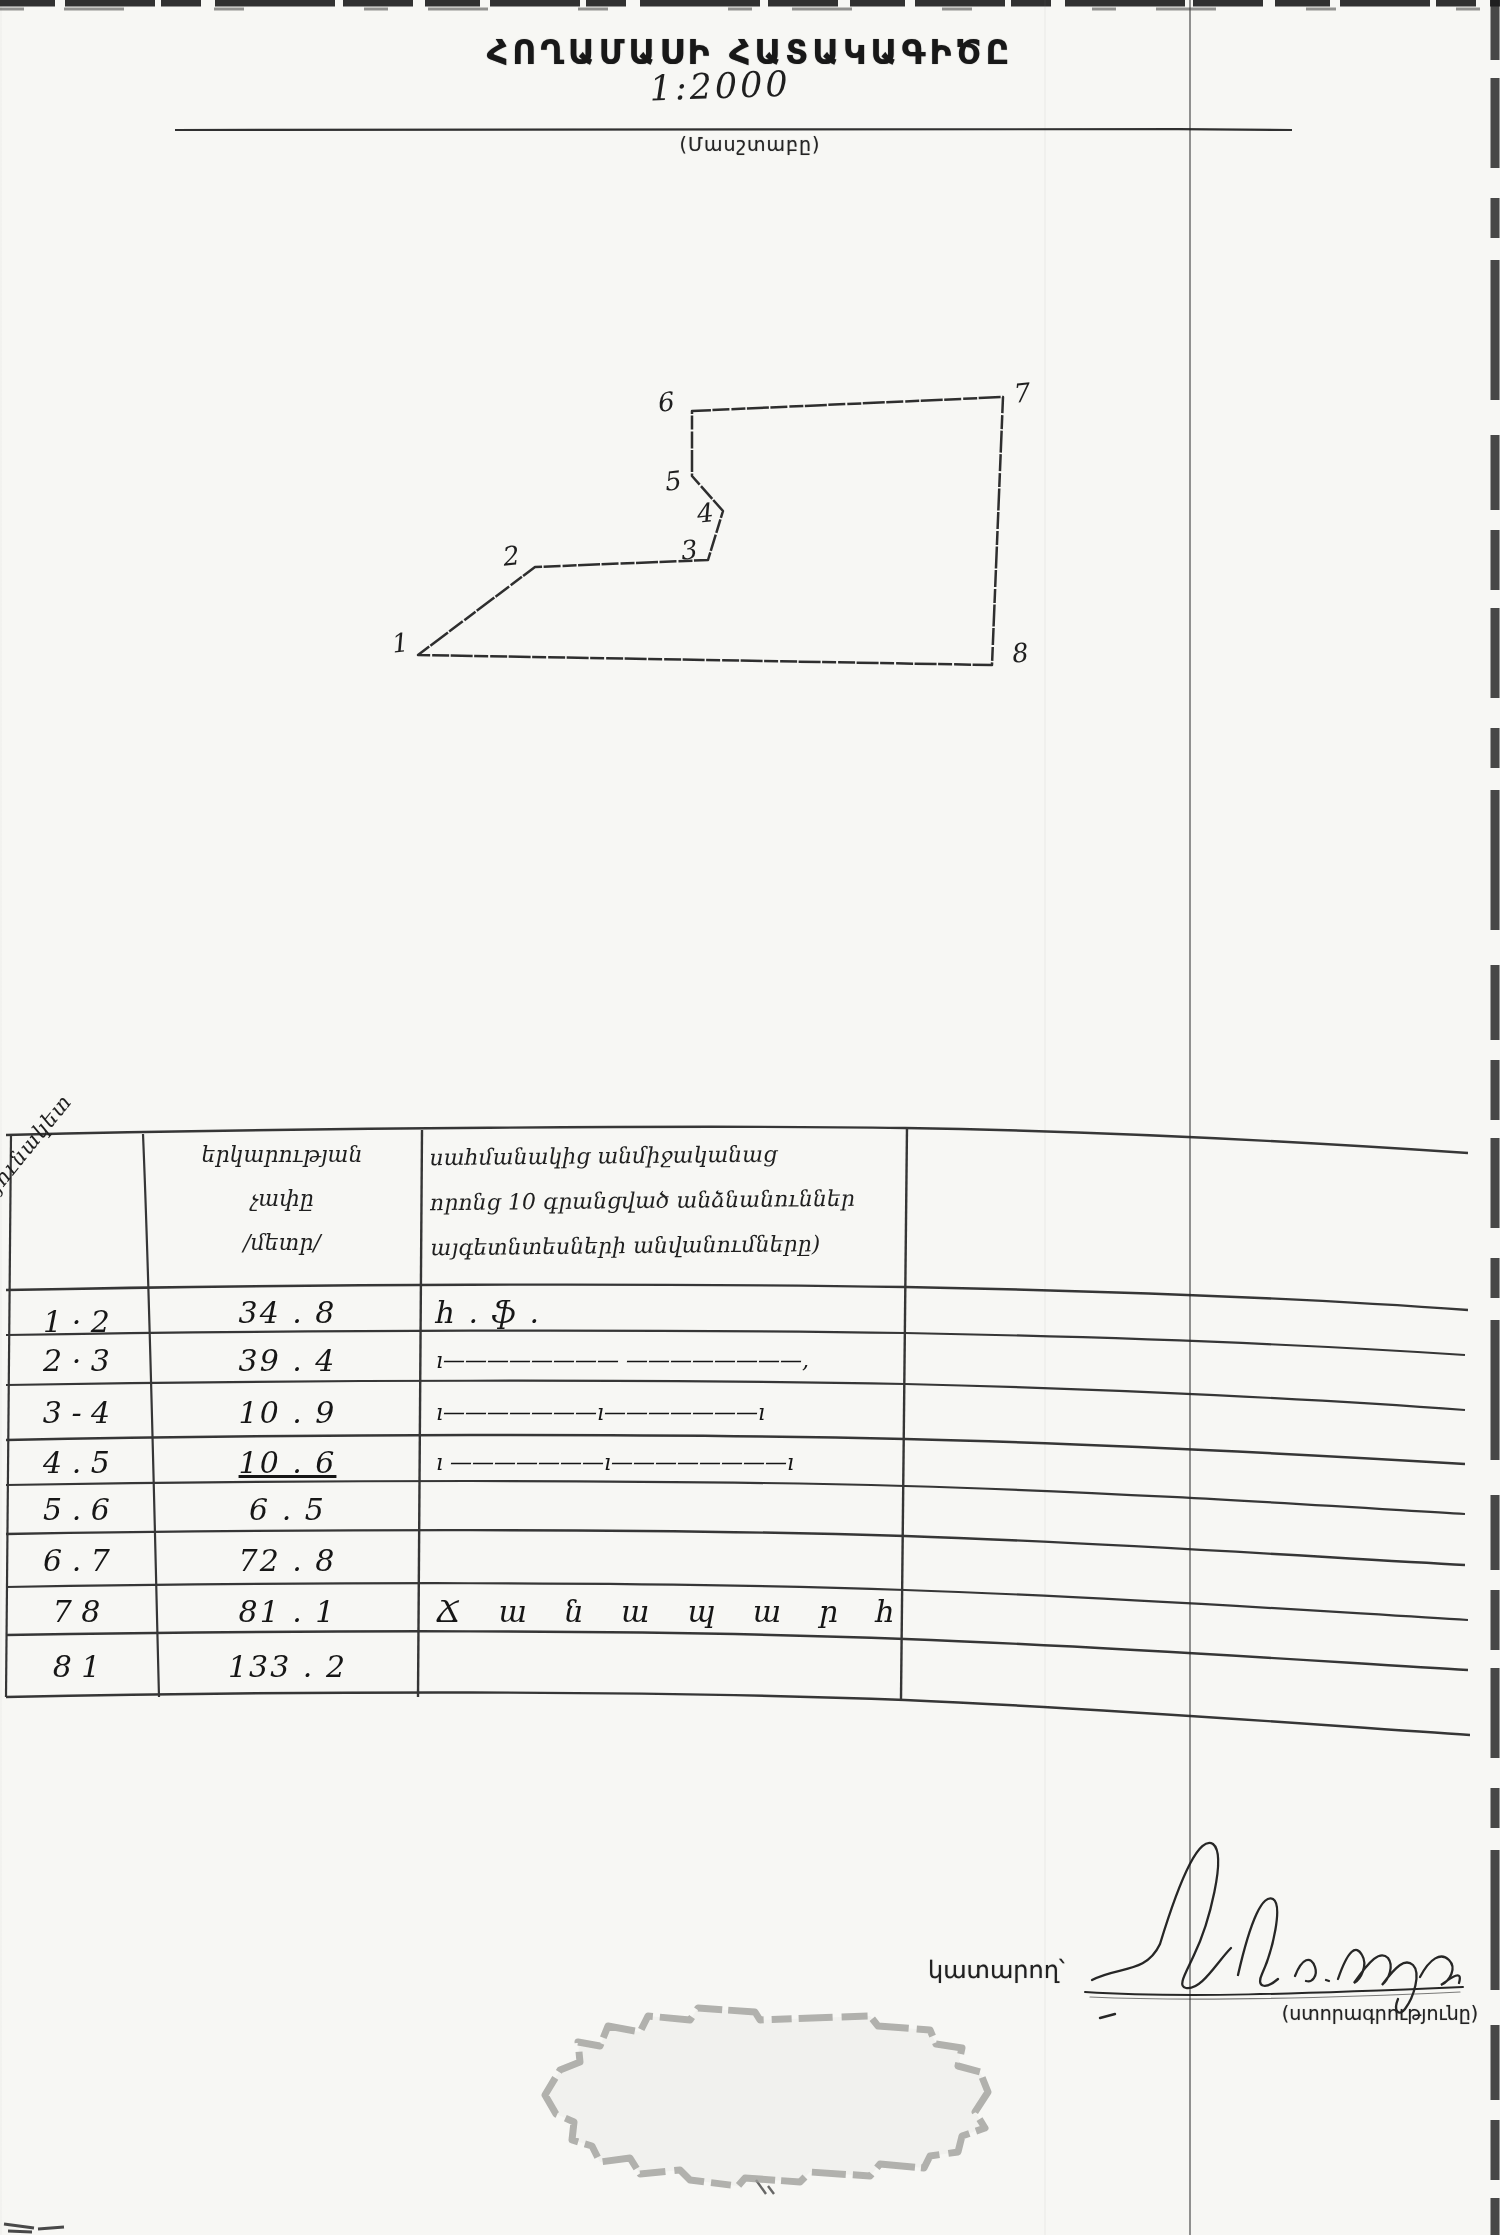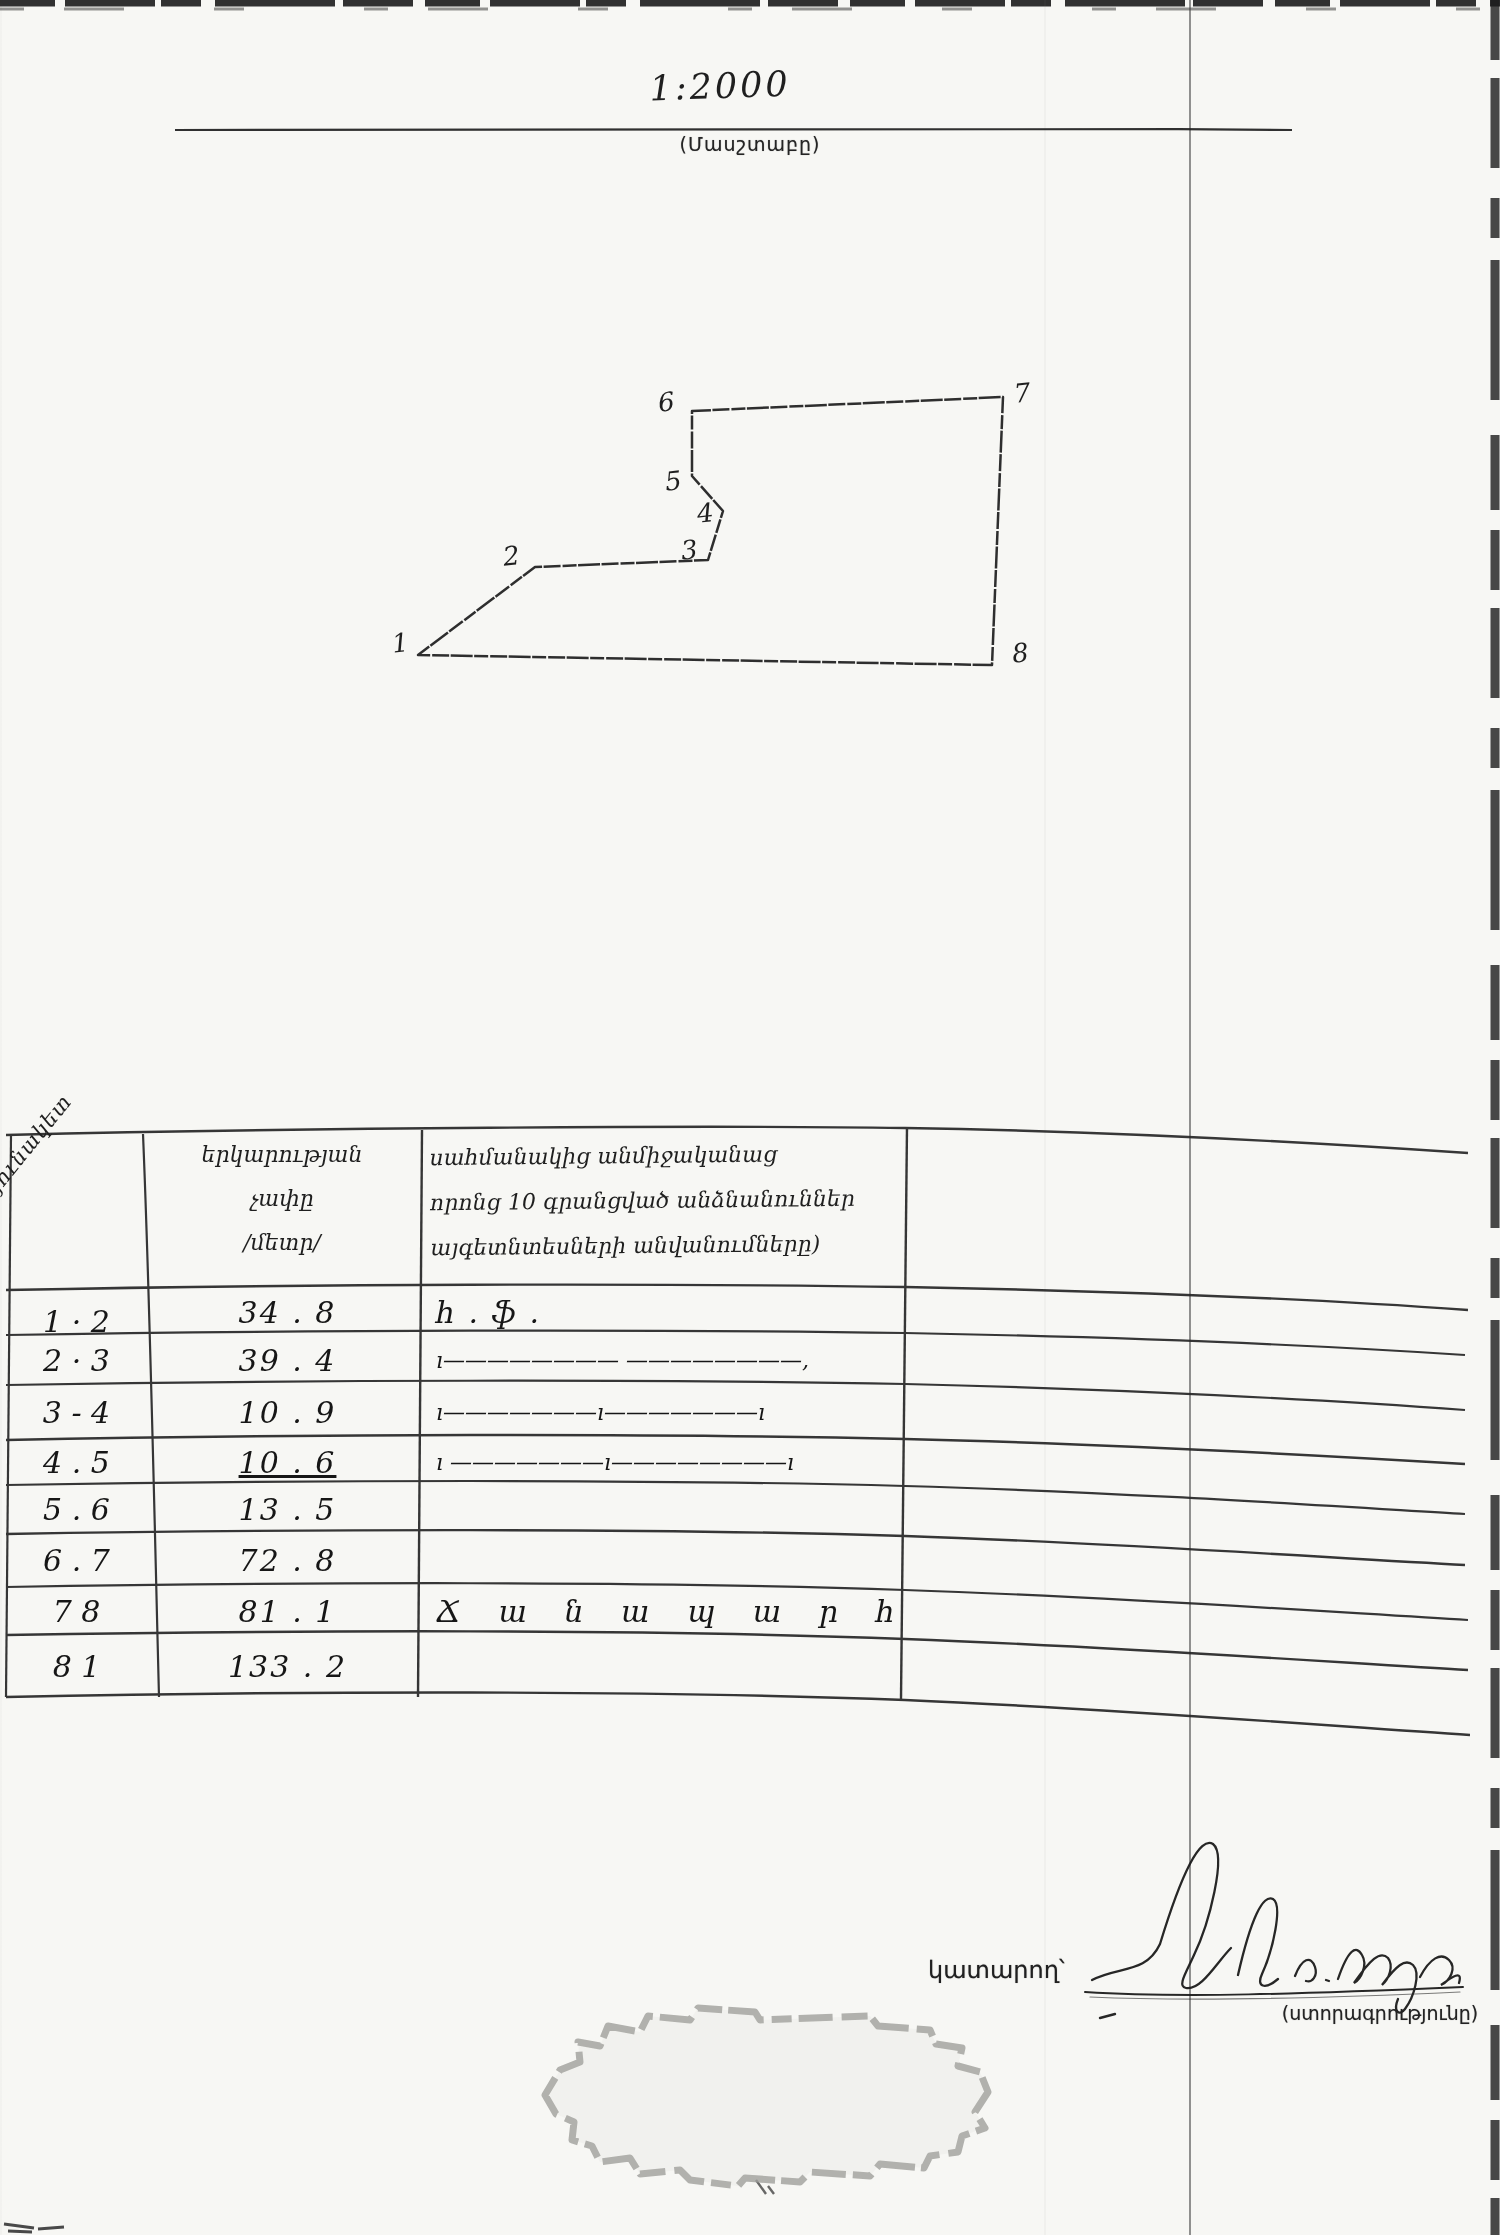--- a/index.html
+++ b/index.html
@@ -128,20 +128,21 @@
 
     <path d="M545,2095 L560,2070 L580,2062 L578,2042 L600,2046 L608,2026 L640,2032 L648,2016
              L690,2020 L698,2008 L755,2012 L760,2020 L870,2016 L878,2026 L930,2030 L936,2044
              L962,2048 L958,2066 L980,2072 L988,2092
              L975,2112 L985,2128 L962,2136 L958,2152 L930,2156 L924,2168 L880,2164 L870,2176
              L810,2172 L800,2182 L745,2178 L738,2186 L690,2180 L680,2170 L640,2174 L630,2158
              L600,2162 L592,2146 L572,2140 L574,2122 L556,2114 Z" fill="#e9e9e6" fill-opacity="0.55" stroke="#a0a09c" stroke-width="7" stroke-linejoin="round" stroke-dasharray="20 7 34 9 26 6 40 8" opacity="0.8"></path>
 
   </svg>
 
+  <div class="abs doc-title">ՀՈՂԱՄԱՍԻ ՀԱՏԱԿԱԳԻԾԸ</div>
 
   <div class="abs hw scale-value">1:2000</div>
   <div class="abs scale-caption">(Մասշտաբը)</div>
 
   <div>
     <span class="abs hw vertex-label" style="left:392px;top:630px">1</span>
     <span class="abs hw vertex-label" style="left:503px;top:543px">2</span>
     <span class="abs hw vertex-label" style="left:681px;top:537px">3</span>
     <span class="abs hw vertex-label" style="left:697px;top:500px">4</span>
     <span class="abs hw vertex-label" style="left:665px;top:468px">5</span>
@@ -180,21 +181,21 @@
         <div class="t-cell c-len" style="top: 1385px; height: 55px;">10 . 9</div>
         <div class="t-cell c-nb" style="top: 1385px; height: 55px; font-size: 22px; letter-spacing: 0px;">ı———————ı———————ı</div>
       </div>
       <div>
         <div class="t-cell c-seg" style="top: 1440px; height: 45px;">4 . 5</div>
         <div class="t-cell c-len" style="top: 1440px; height: 45px; text-decoration: underline;">10 . 6</div>
         <div class="t-cell c-nb" style="top: 1440px; height: 45px; font-size: 22px; letter-spacing: 0px;">ı ———————ı————————ı</div>
       </div>
       <div>
         <div class="t-cell c-seg" style="top: 1485px; height: 49px;">5 . 6</div>
-        <div class="t-cell c-len" style="top: 1485px; height: 49px;">13 . 5</div>
+        <div class="t-cell c-len" style="top: 1485px; height: 49px;">6 . 5</div>
         <div class="t-cell c-nb" style="top: 1485px; height: 49px;"></div>
       </div>
       <div>
         <div class="t-cell c-seg" style="top: 1534px; height: 53px;">6 . 7</div>
         <div class="t-cell c-len" style="top: 1534px; height: 53px;">72 . 8</div>
         <div class="t-cell c-nb" style="top: 1534px; height: 53px;"></div>
       </div>
       <div>
         <div class="t-cell c-seg" style="top: 1587px; height: 48px;">7  8</div>
         <div class="t-cell c-len" style="top: 1587px; height: 48px;">81 . 1</div>

